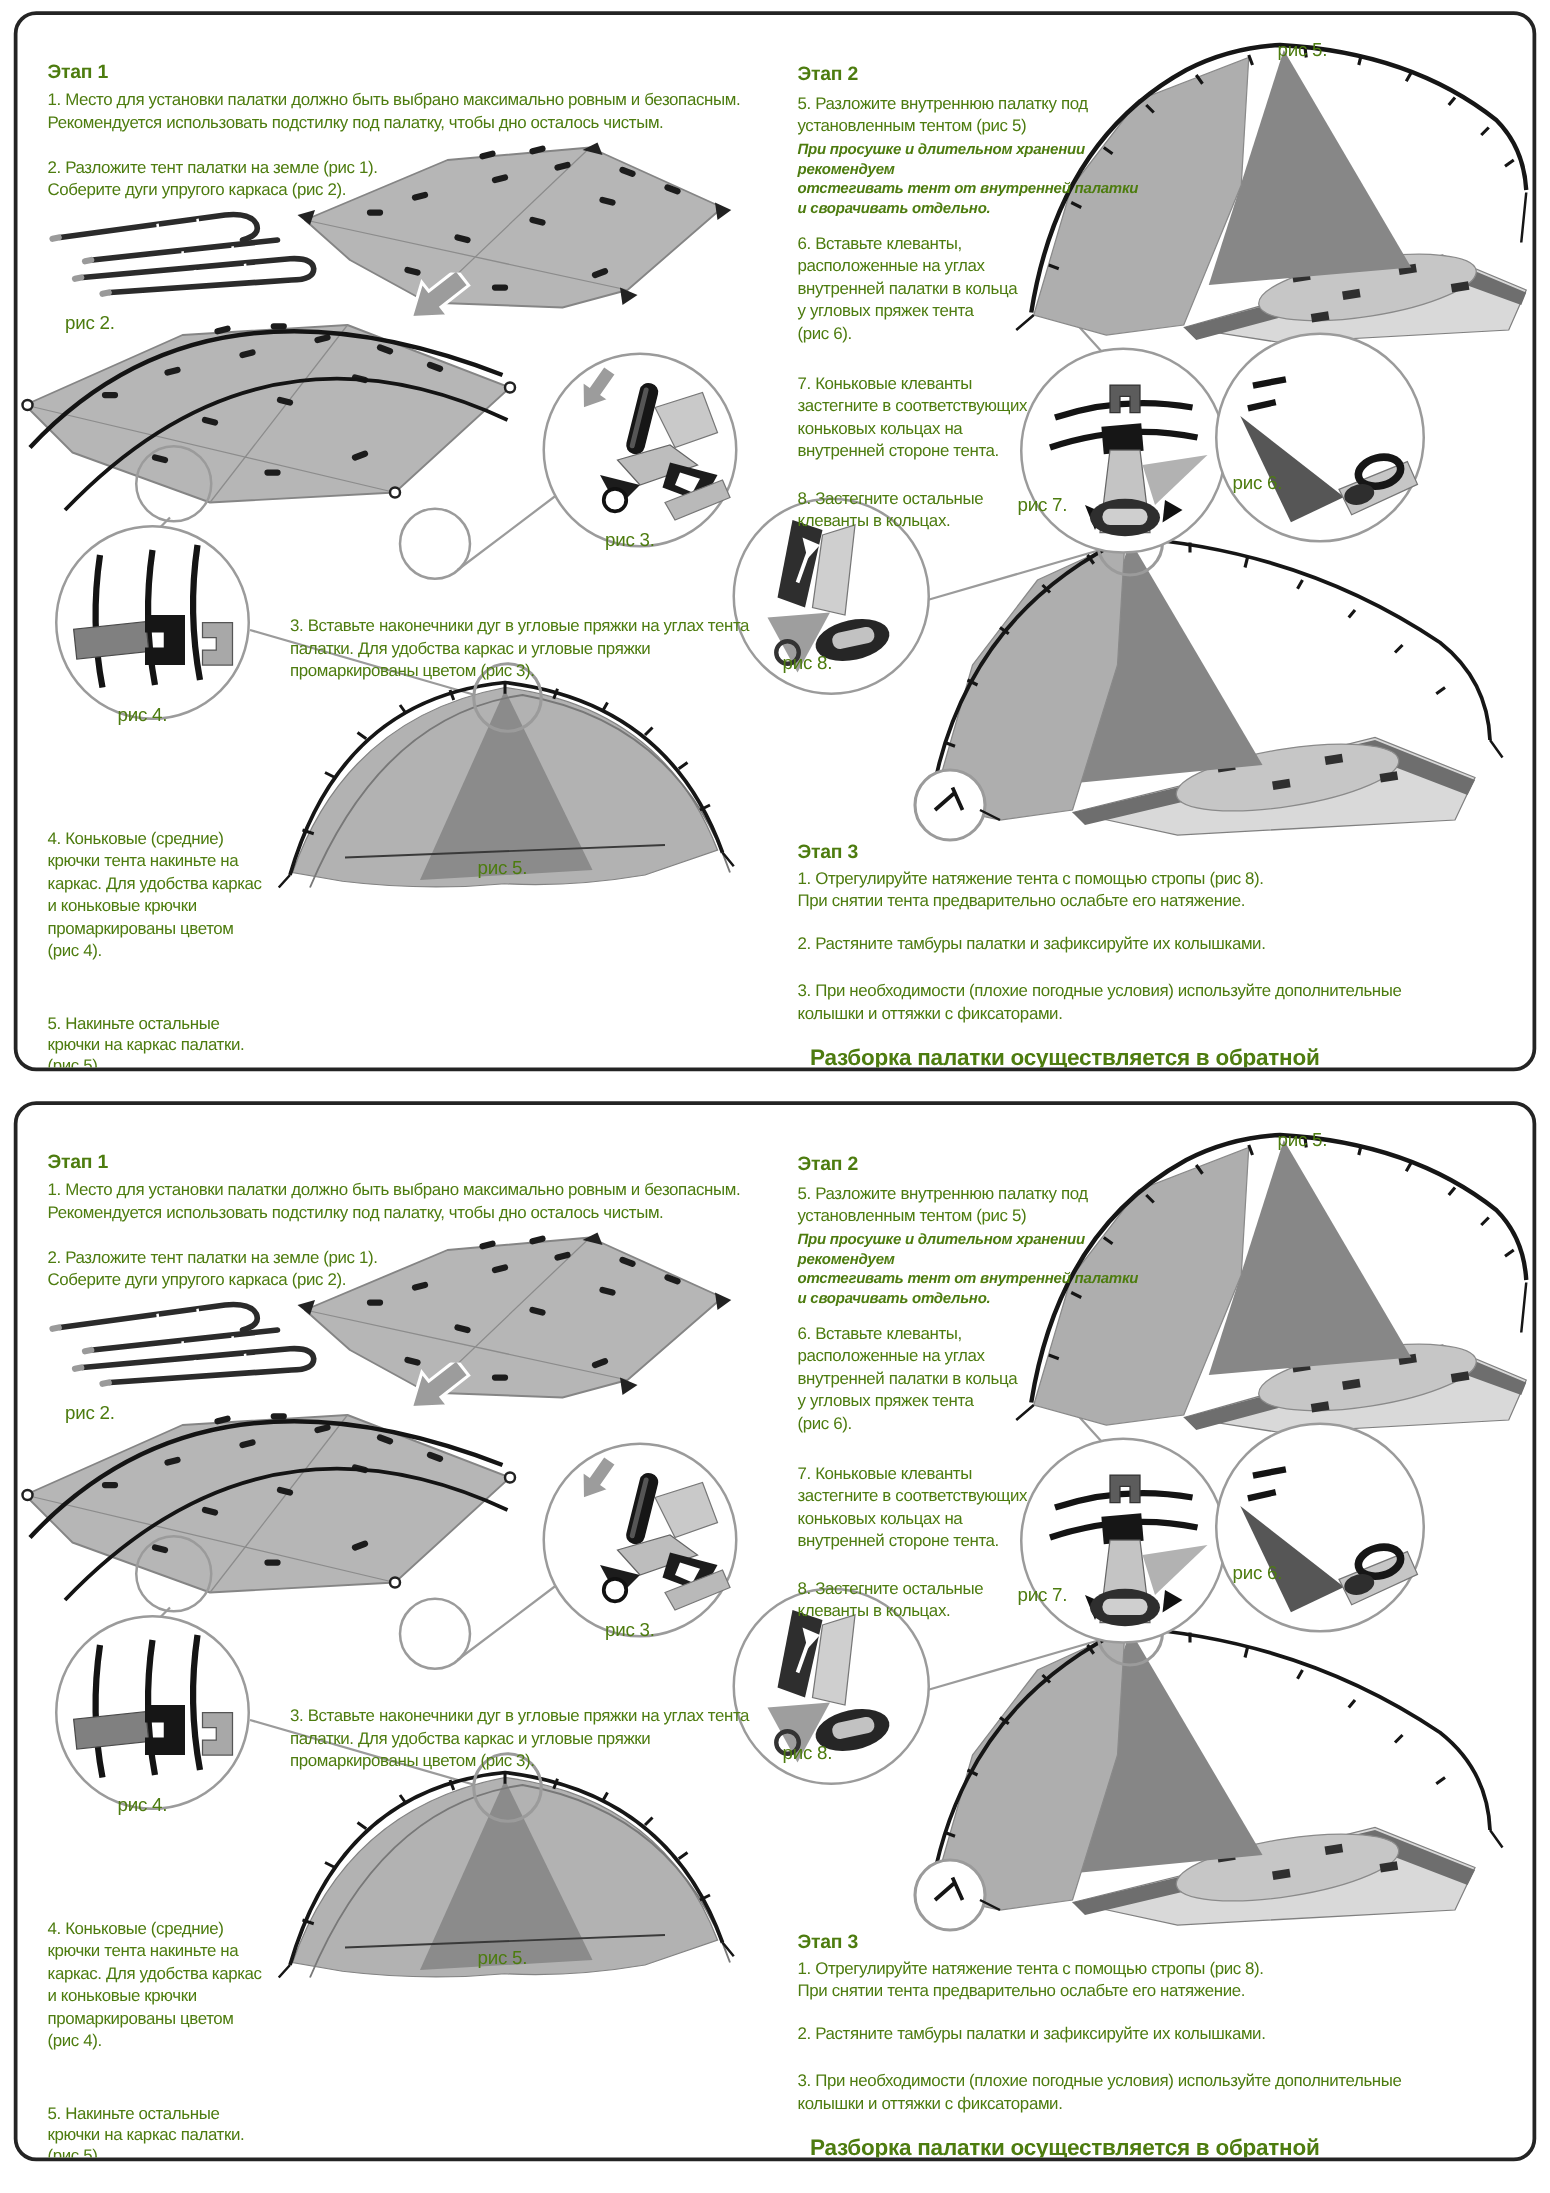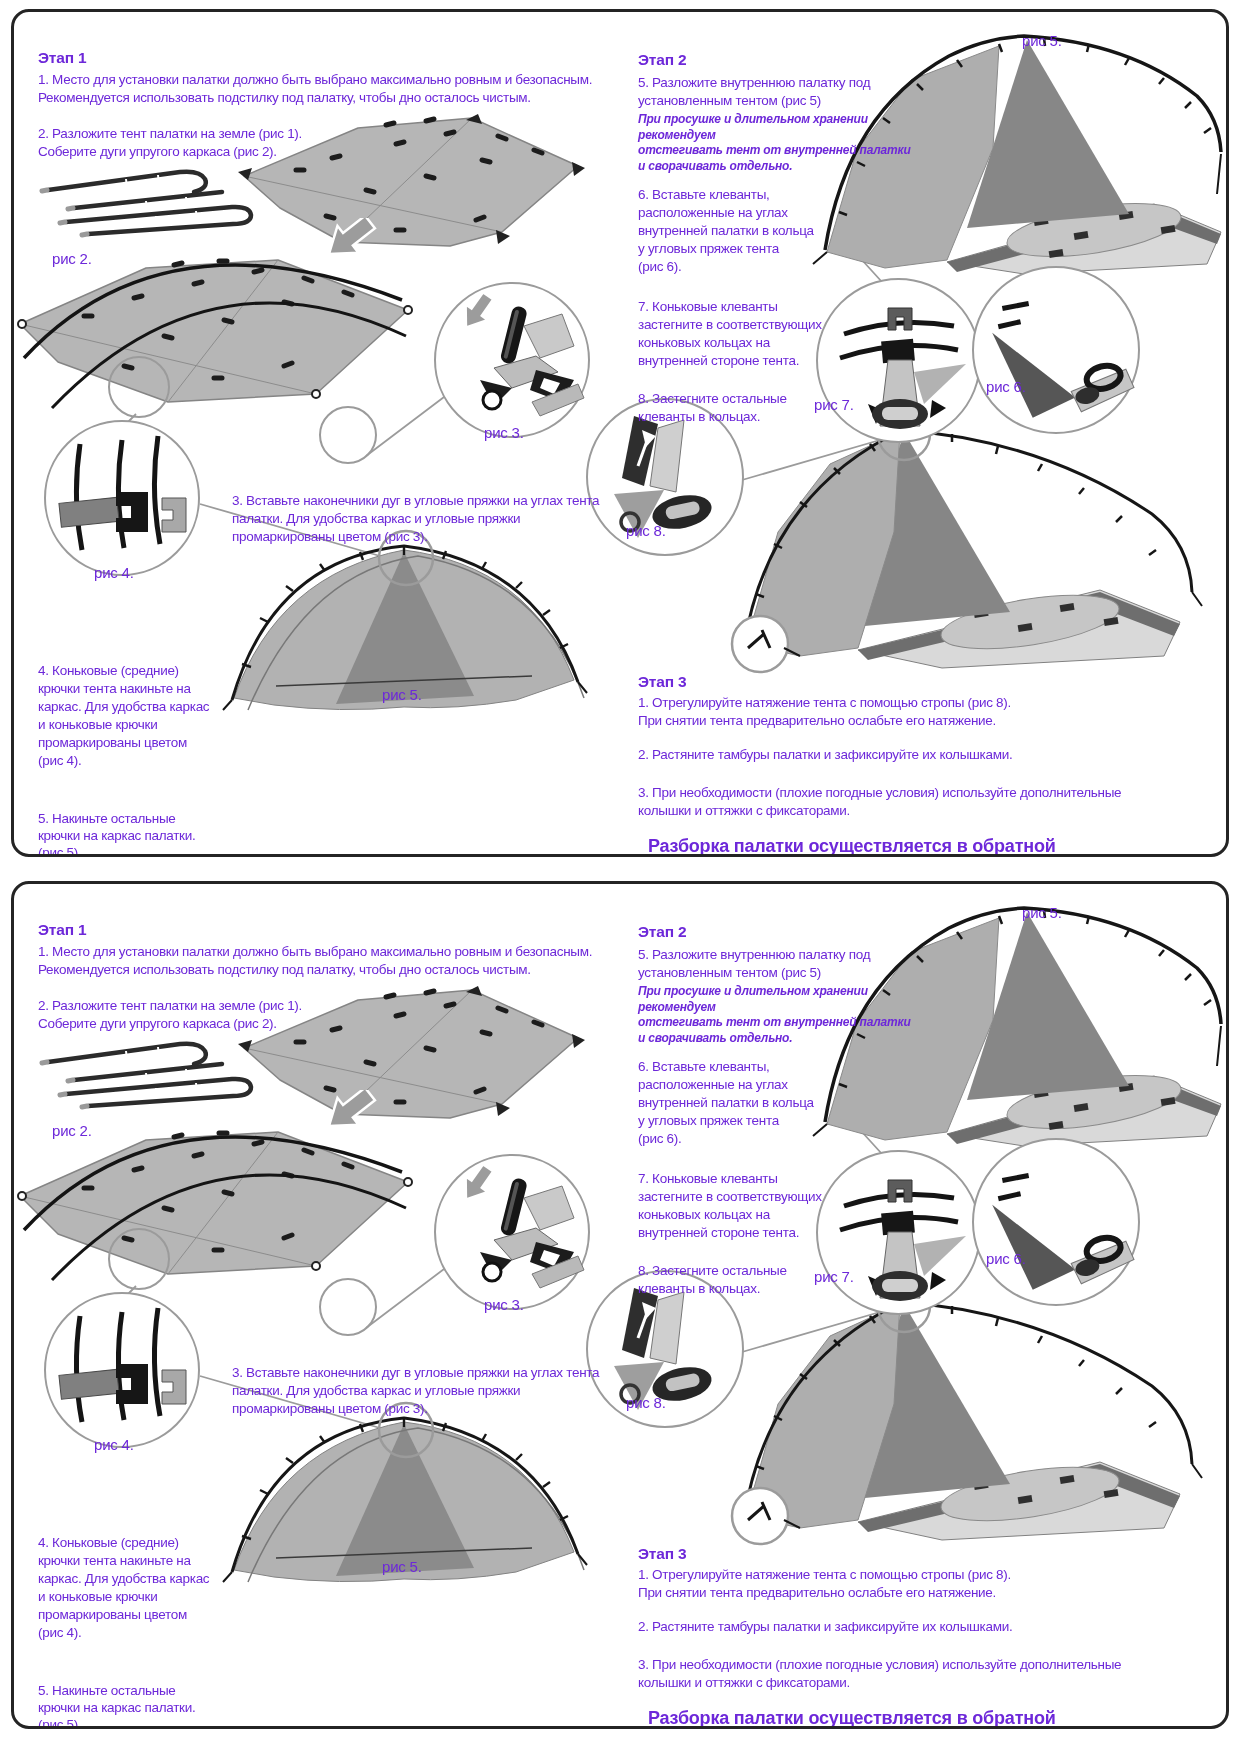--- a/index.html
+++ b/index.html
@@ -1,19 +1,19 @@
 <!DOCTYPE html>
 <html lang="ru"><head>
 <meta charset="utf-8">
 <title>Инструкция по установке палатки</title>
 <style>
   html,body{margin:0;padding:0;background:#ffffff;}
   .page{width:1240px;margin:0 auto;background:#fff;}
   .panel{position:relative;width:1212px;height:842px;border:3px solid #242424;border-radius:18px;margin:9px auto 24px auto;background:#fff;overflow:hidden;}
-  .t{position:absolute;white-space:pre-line;font-family:"Liberation Sans","DejaVu Sans",sans-serif;color:#6d28d9;z-index:6;}
+  .t{position:absolute;white-space:pre-line;font-family:"Liberation Sans","DejaVu Sans",sans-serif;color:#4d7c0f;z-index:6;}
   .stage-title{font-size:15.5px;font-weight:bold;letter-spacing:-0.2px;}
   .body{font-size:13.5px;line-height:18px;letter-spacing:-0.3px;}
   .note{font-size:12px;line-height:15.5px;font-style:italic;font-weight:bold;letter-spacing:-0.2px;}
   .fig-label{font-size:15px;letter-spacing:-0.2px;}
   .footer{font-size:18px;font-weight:bold;letter-spacing:-0.2px;}
   .illus{position:absolute;z-index:2;}
   .circle{position:absolute;border:2.5px solid #9b9b9b;border-radius:50%;background:#fff;z-index:3;box-sizing:border-box;}
   .circle.transparent{background:transparent;z-index:4;}
   .circle svg{position:absolute;left:0;top:0;}
   .connectors{position:absolute;left:0;top:0;z-index:1;}

